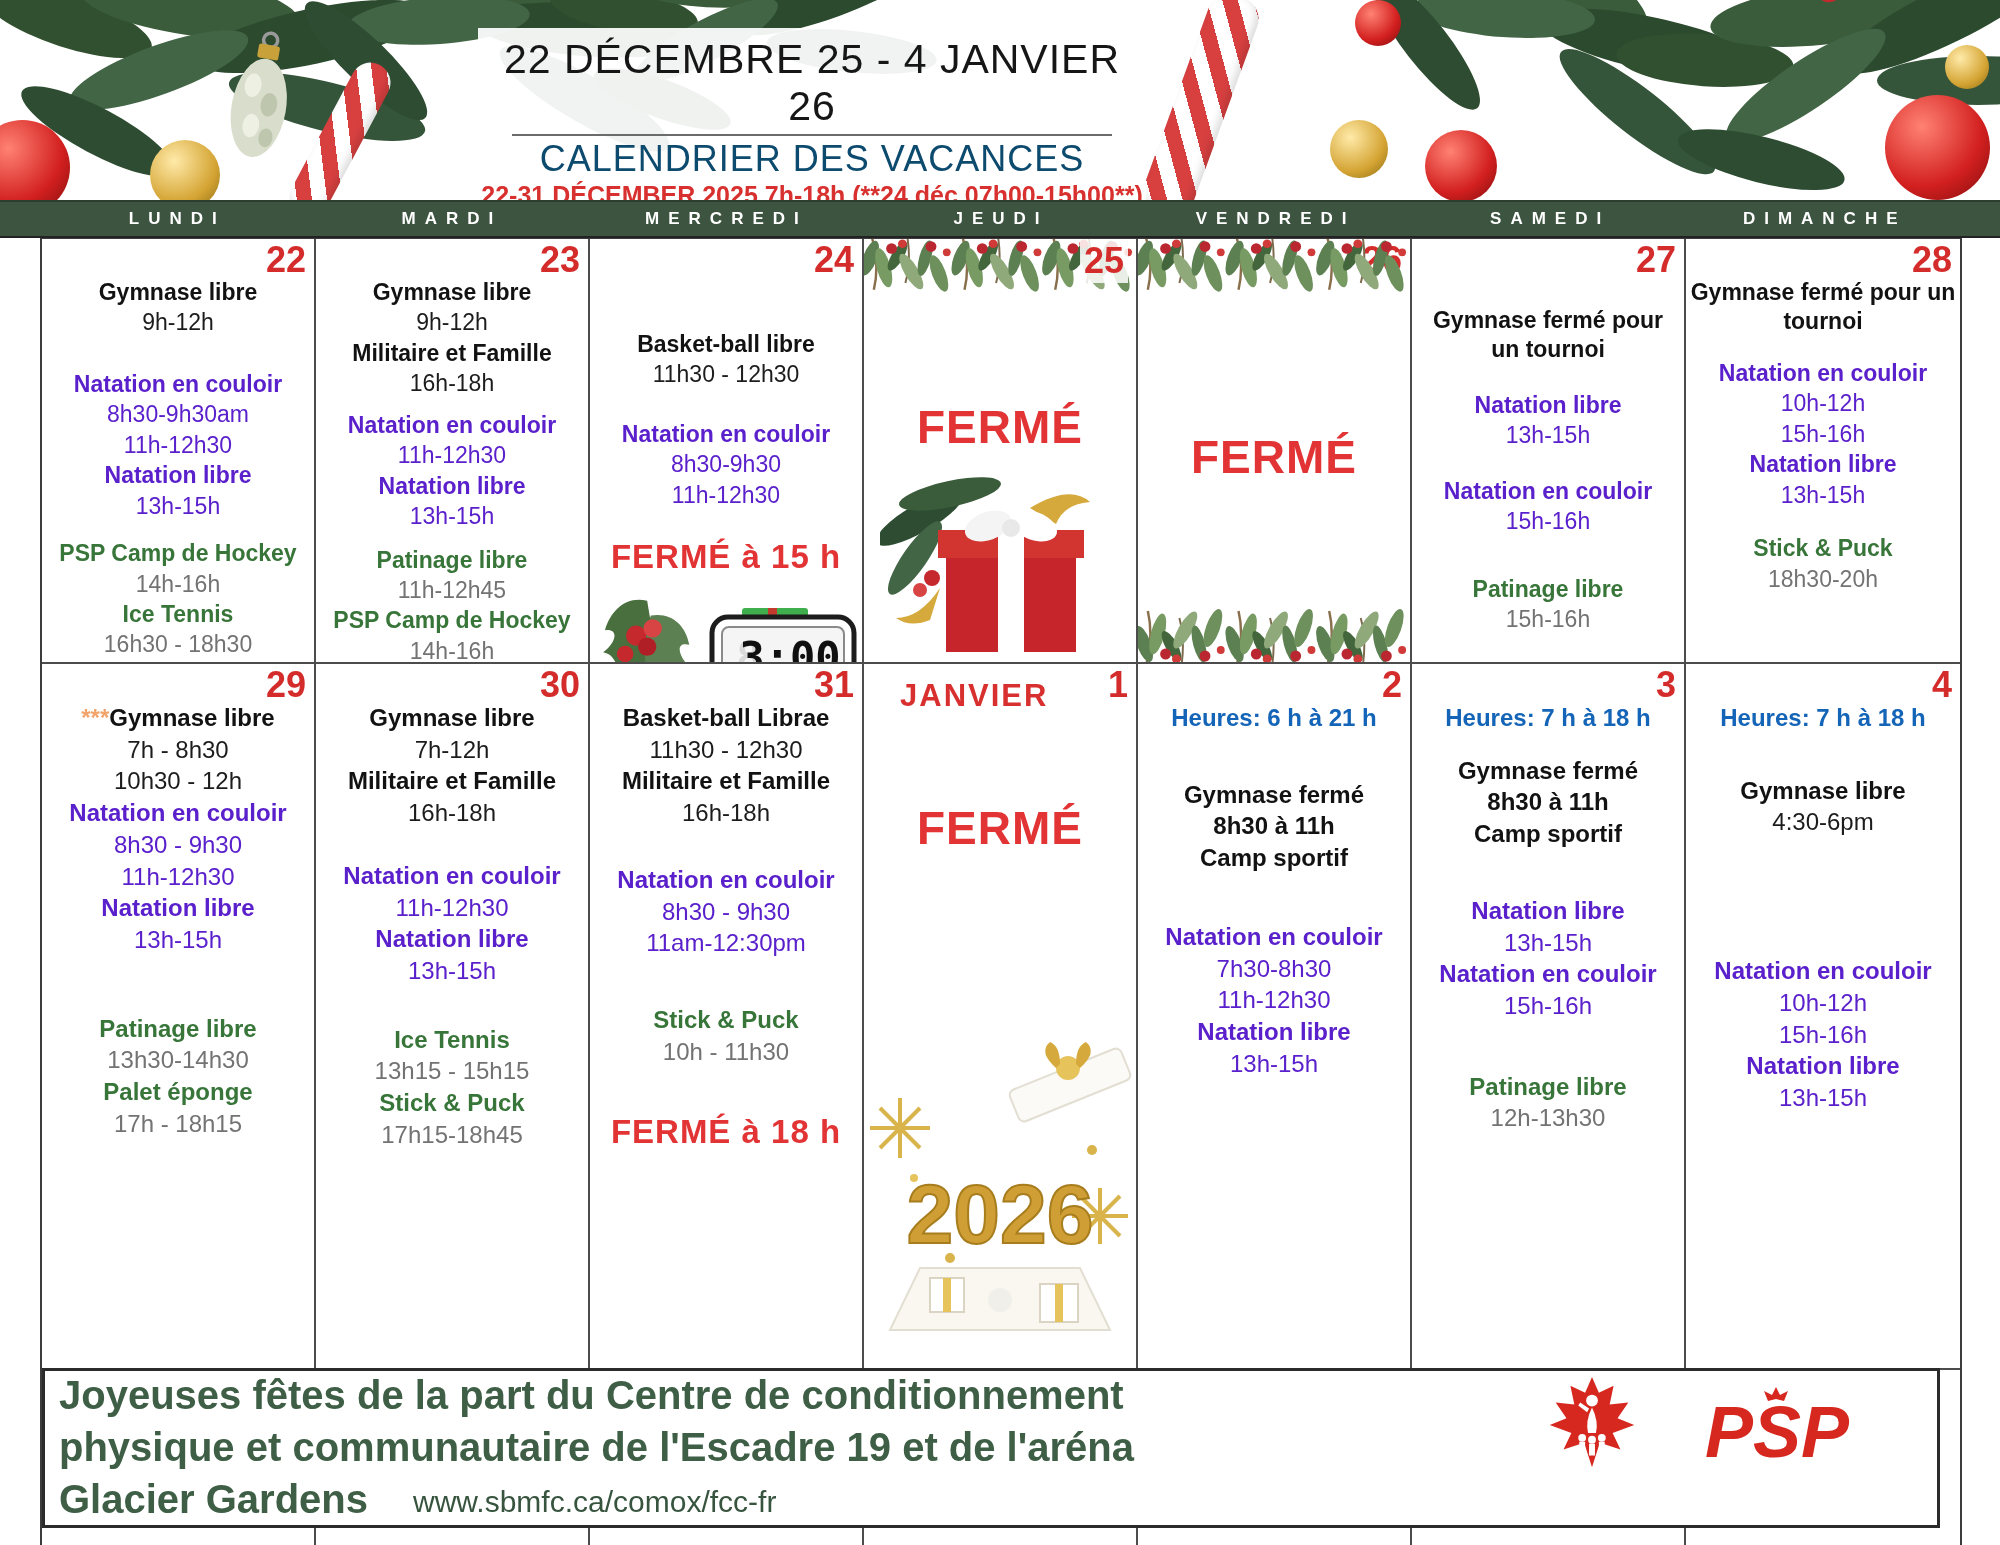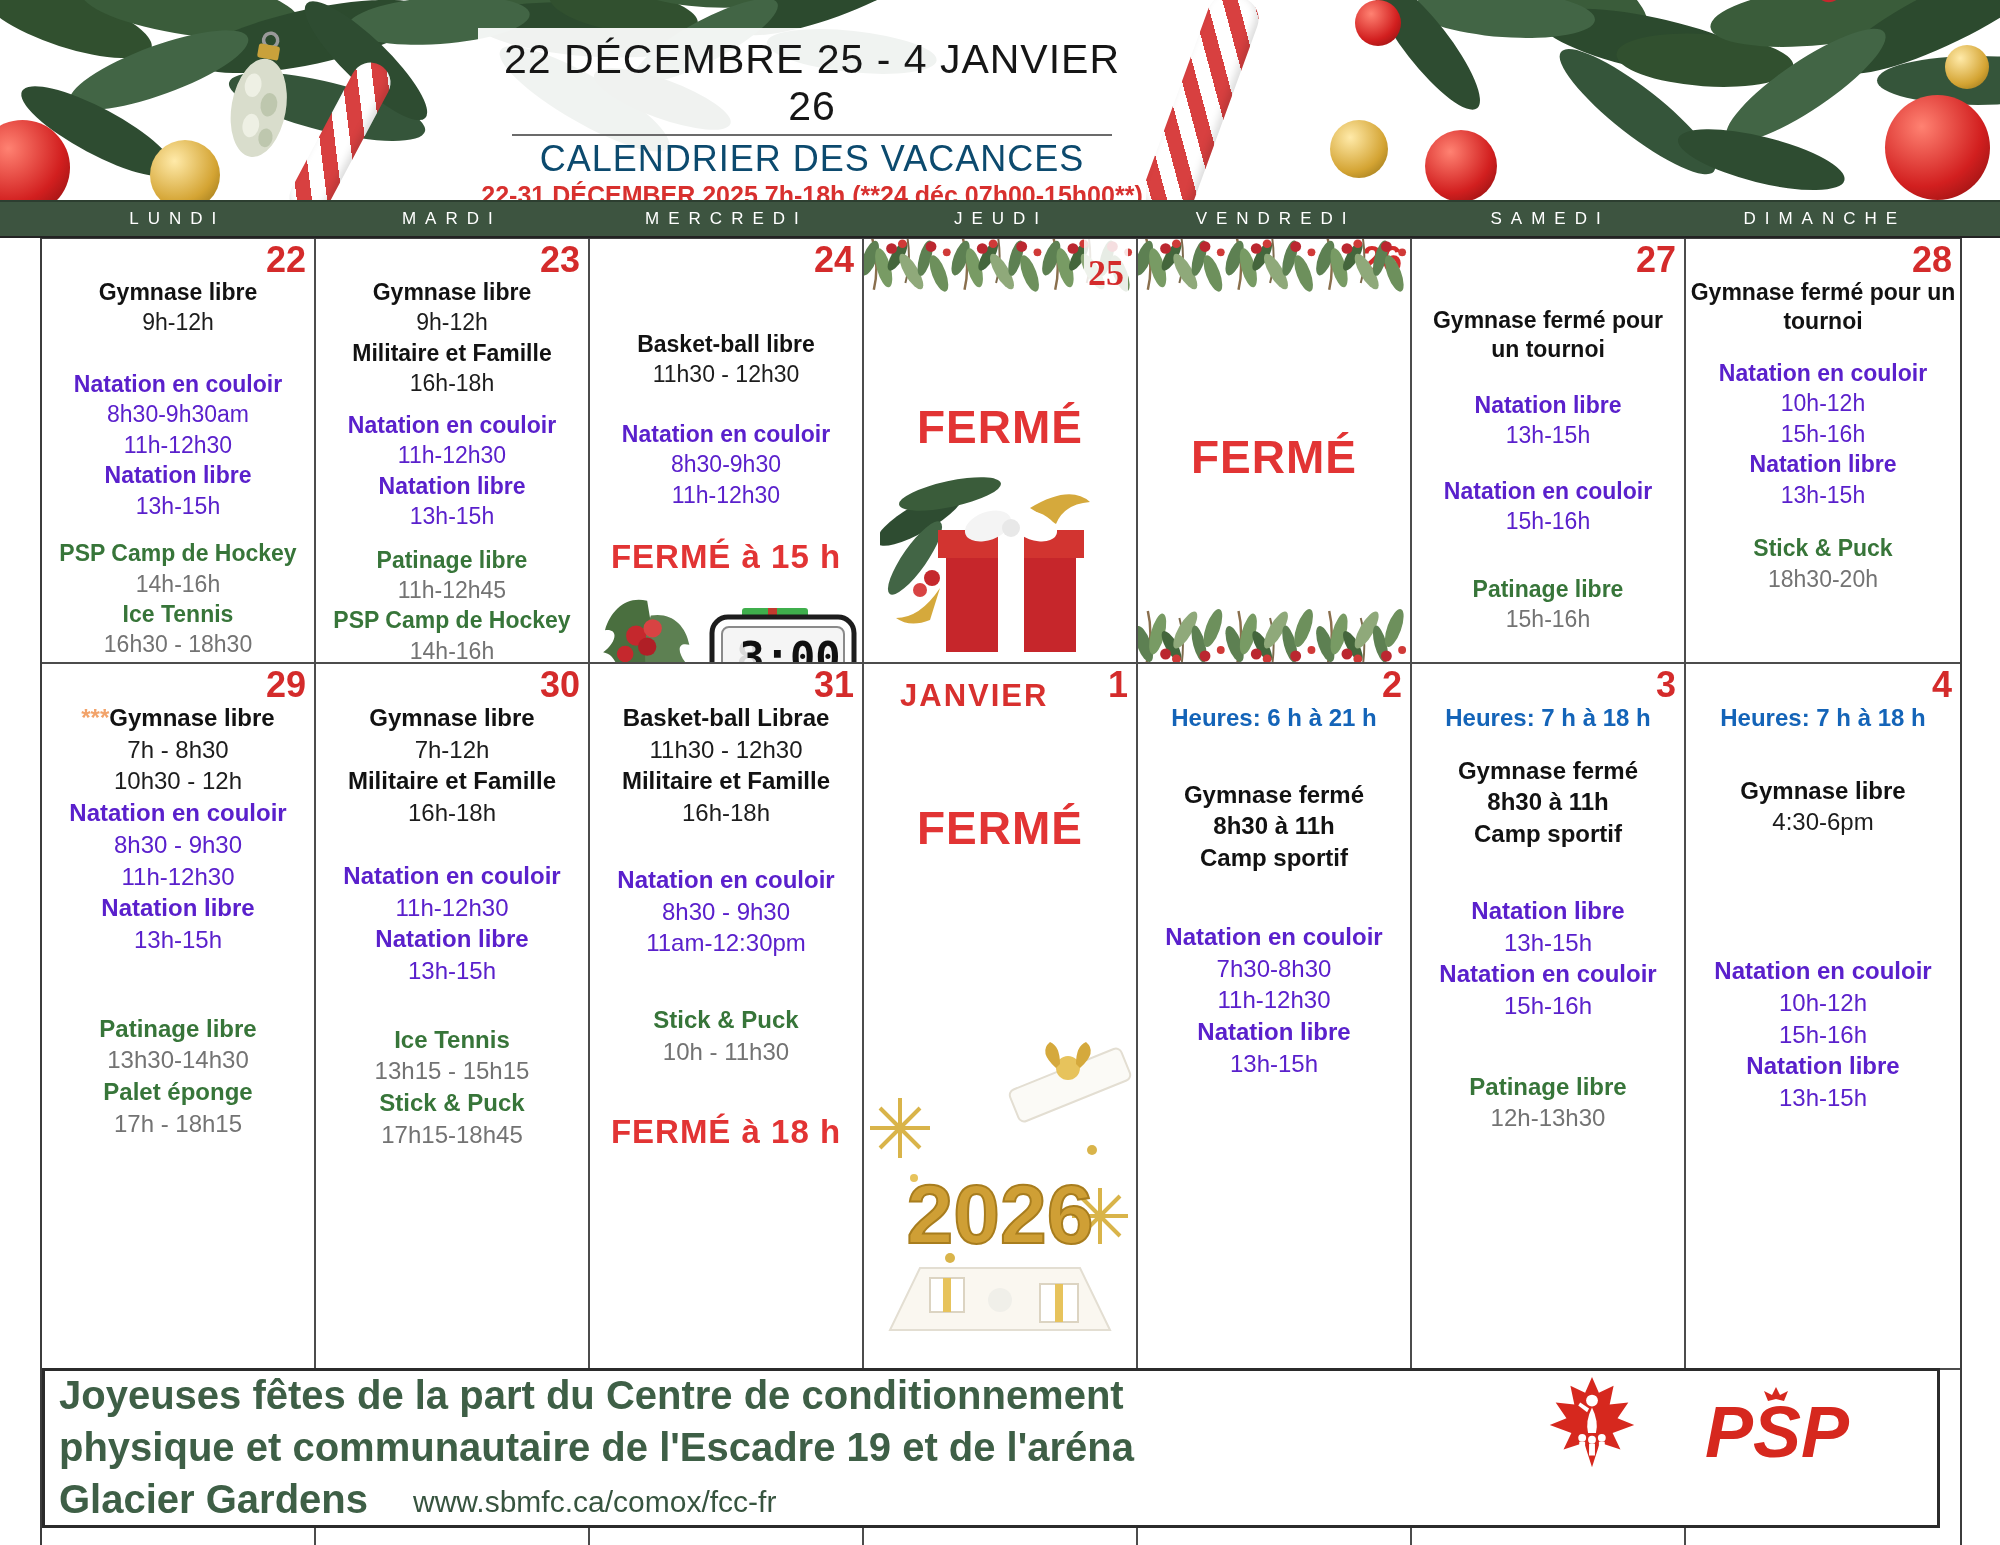--- a/index.html
+++ b/index.html
@@ -20,32 +20,32 @@
     background:rgba(255,255,255,.93);text-align:center;}
   .t1{font-size:41px;font-weight:400;letter-spacing:1px;color:#161616;margin-top:8px;}
   .t-divider{width:600px;height:2px;background:#6b6b6b;margin:4px auto 2px auto;}
   .t2{font-size:36px;font-weight:400;letter-spacing:1px;color:#0c4a6e;}
   .t3{font-size:25px;font-weight:700;color:#d8302e;line-height:1.22;}
   
   .weekbar{position:absolute;left:0;top:200px;width:2000px;height:38px;background:#3d5440;z-index:6;
     border-top:2px solid #2c3e30;border-bottom:2px solid #232323;box-sizing:border-box;}
   .weekbar-inner{position:absolute;left:40px;top:0;width:1922px;height:100%;
     display:grid;grid-template-columns:repeat(7,1fr);}
-  .weekday{color:#fff;font-size:17px;font-weight:400;letter-spacing:9px;
+  .weekday{color:#fff;font-size:17px;font-weight:700;letter-spacing:9px;
     display:flex;align-items:center;justify-content:center;text-align:center;}
   
   #grid{position:absolute;left:40px;top:237px;width:1922px;
     display:grid;grid-template-columns:repeat(7,1fr);grid-template-rows:425px 706px 177px;
     border:2px solid #3c3c3c;box-sizing:border-box;background:#fff;}
   .cell{position:relative;border-right:2px solid #4c4c4c;border-bottom:2px solid #4c4c4c;
     box-sizing:border-box;text-align:center;padding:38px 4px 0 4px;overflow:hidden;background:#fff;}
   .cell:nth-child(7n){border-right:none;}
   .cell.stub{border-bottom:none;padding:0;}
   .daynum{position:absolute;top:0px;right:8px;font-size:36px;font-weight:700;color:#d42b2b;z-index:2;}
-  .daynum.overgarland{z-index:4;background:rgba(255,255,255,.85);padding:16px 4px;line-height:1;font-family:Liberation Serif, serif;}
+  .daynum.overgarland{z-index:4;background:rgba(255,255,255,.85);padding:4px 4px;line-height:1;}
   .monthlabel{position:absolute;top:14px;left:36px;font-size:31px;font-weight:700;color:#d8302e;
     letter-spacing:2px;z-index:2;}
   .entry{line-height:1.28;margin:1px 0;}
   .row1 .entry{font-size:23px;}
   .row2 .entry{font-size:24px;}
   .k-bb{color:#121212;font-weight:700;}
   .k-b{color:#1c1c1c;}
   .k-pb{color:#5a20cc;font-weight:700;}
   .k-p{color:#5a20cc;}
   .k-gb{color:#377539;font-weight:700;}

